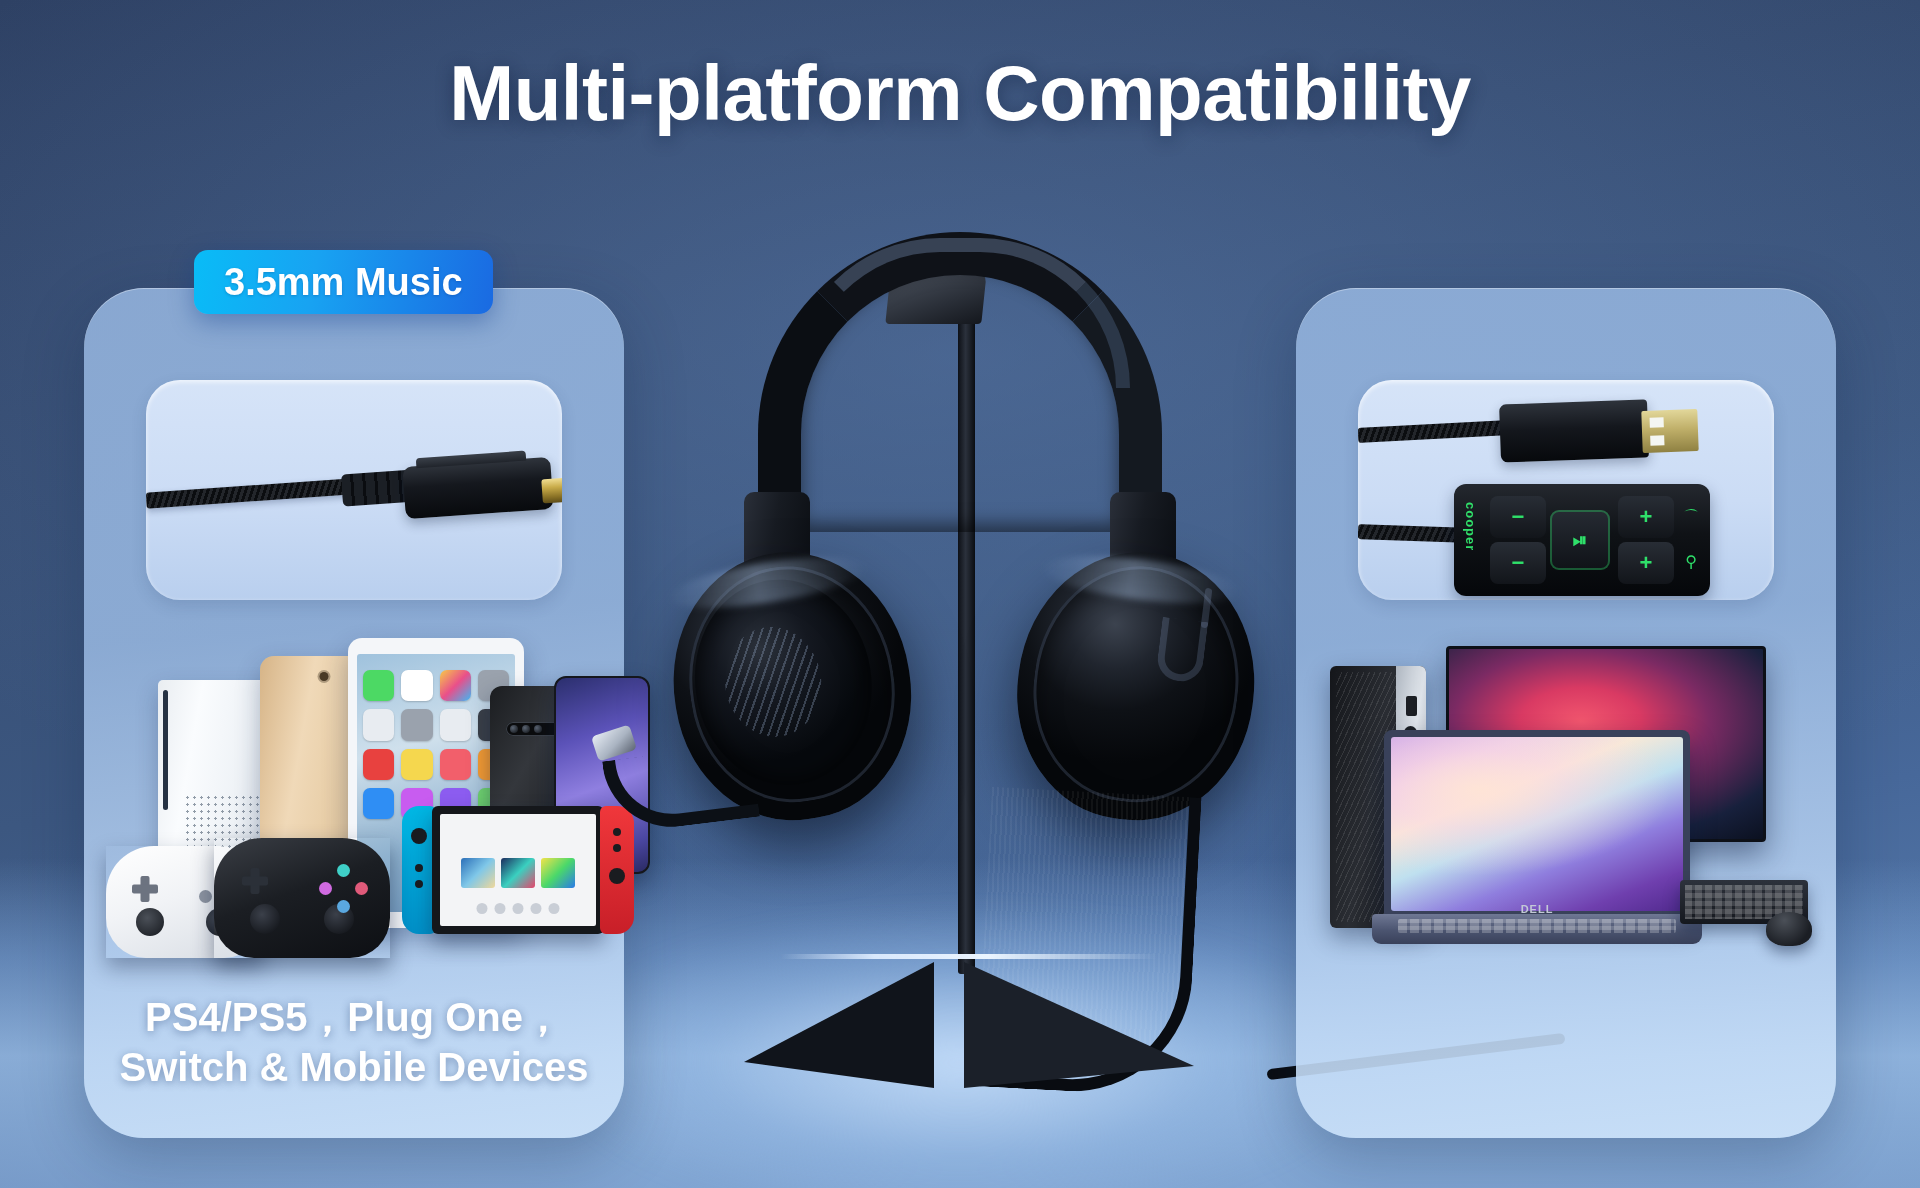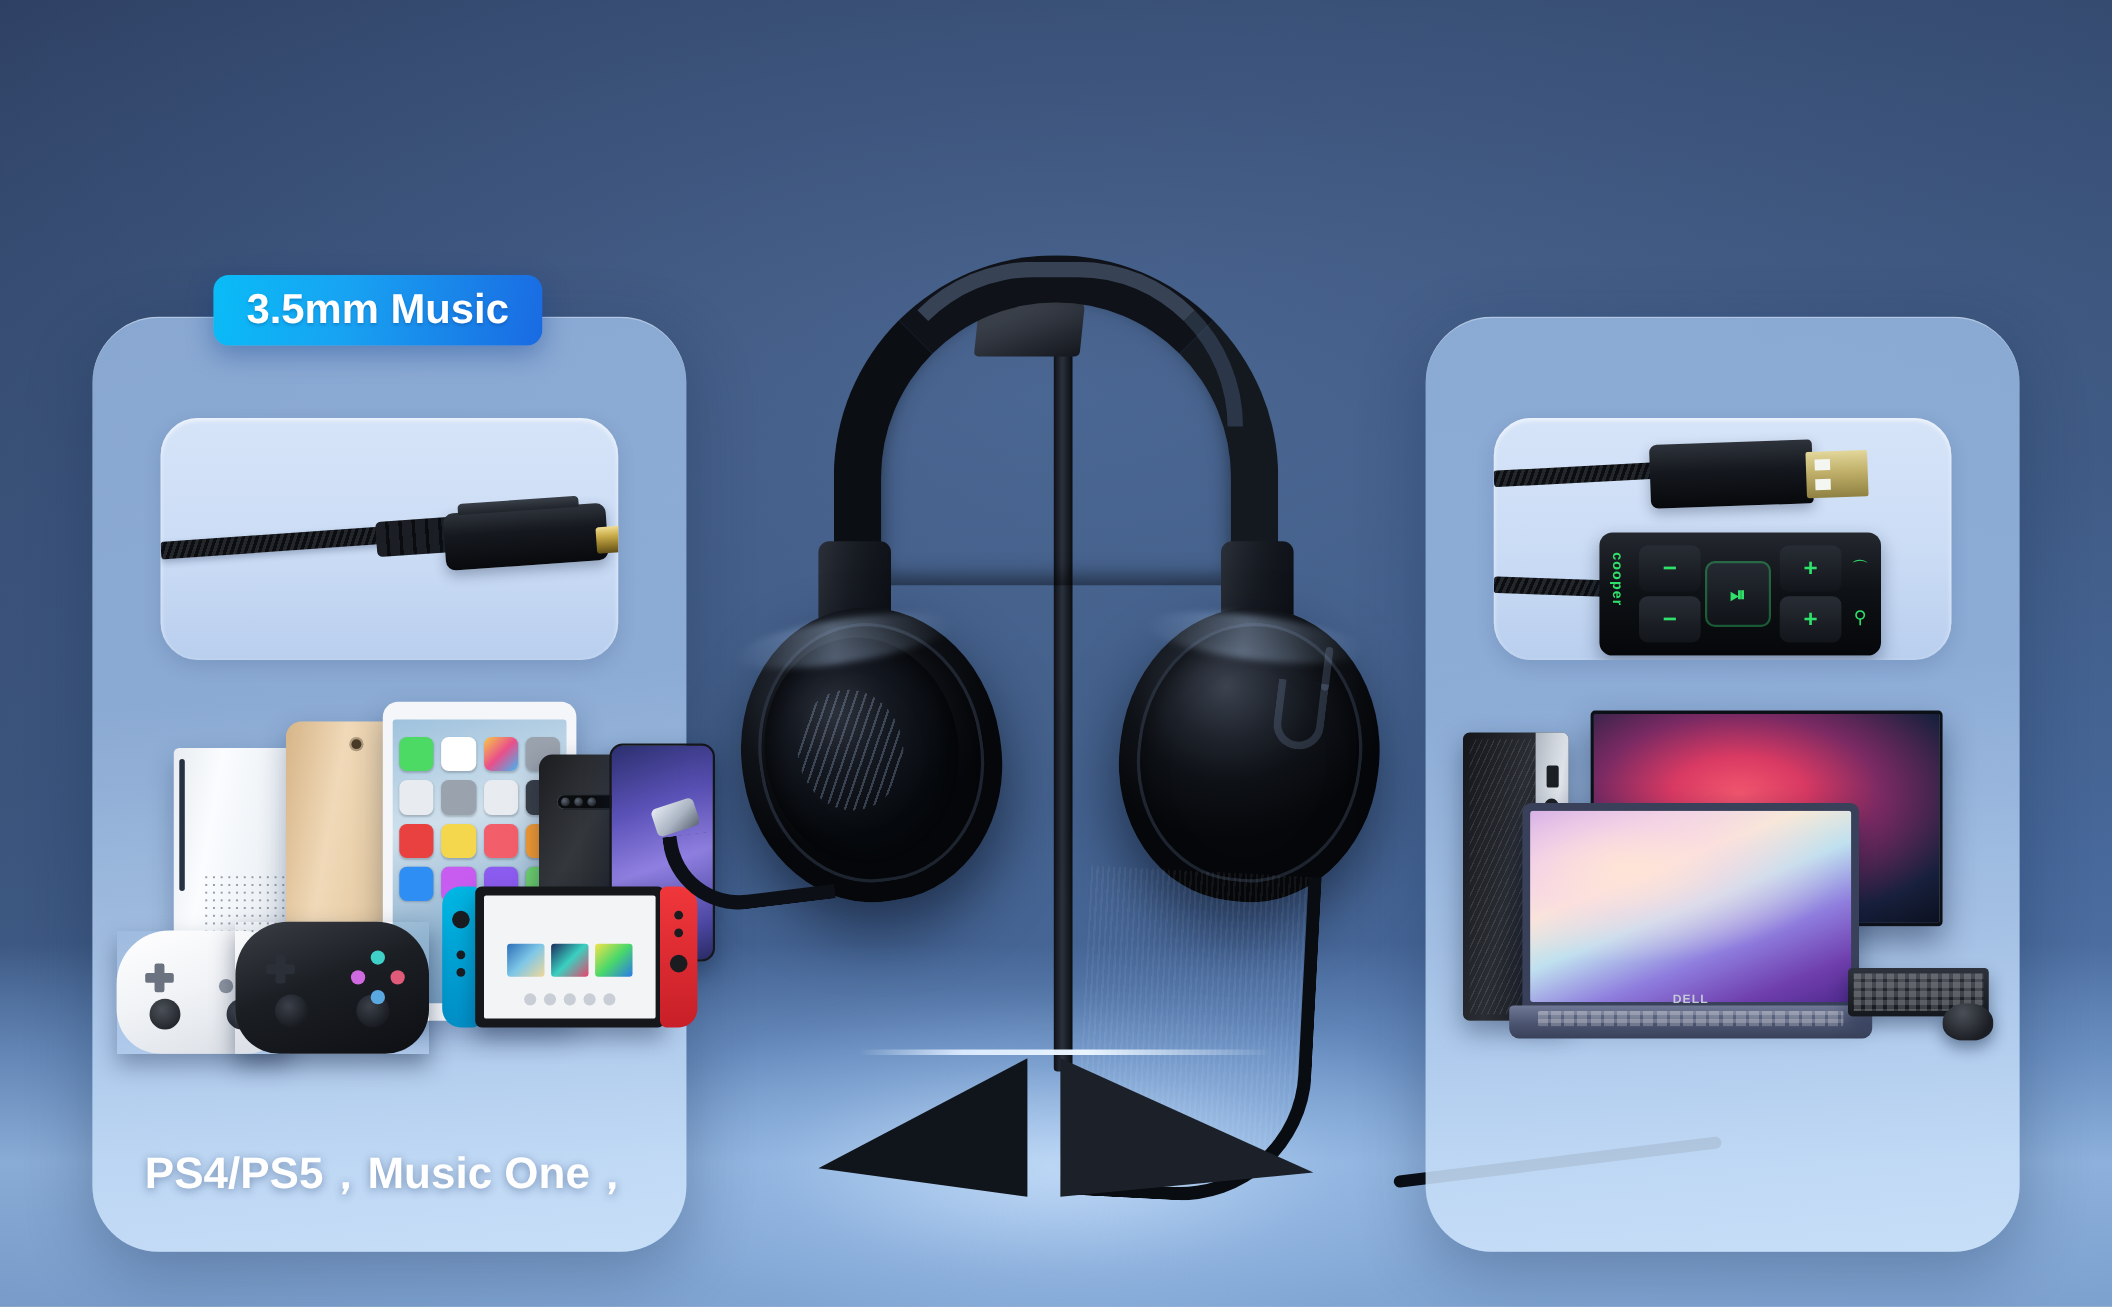--- a/index.html
+++ b/index.html
@@ -481,20 +481,21 @@
     display: flex; align-items: center; justify-content: center; font-size: 16px;
   }
 </style>
 </head>
 <body>
 
 <div class="stage">
   <div class="floor"></div>
   <div class="floor-glow"></div>
 
+  <div class="title">Multi-platform Compatibility</div>
 
   <div class="card card-left">
     <div class="badge badge-left">3.5mm Music</div>
 
     <div class="panel">
       <div class="plug-wrap">
         <div class="plug-cable"></div>
         <div class="plug-ferrule"></div>
         <div class="plug-body"></div>
         <div class="plug-shaft">
@@ -589,21 +590,22 @@
         <div class="stick" style="left:36px;top:66px;width:30px;height:30px;background:radial-gradient(circle at 40% 35%,#3b404a,#0c0e12)"></div>
         <div class="stick" style="right:36px;top:66px;width:30px;height:30px;background:radial-gradient(circle at 40% 35%,#3b404a,#0c0e12)"></div>
         <div class="face" style="right:40px;top:26px;background:#3fd0c8"></div>
         <div class="face" style="right:22px;top:44px;background:#e05a7a"></div>
         <div class="face" style="right:58px;top:44px;background:#d06ae0"></div>
         <div class="face" style="right:40px;top:62px;background:#5aa8e0"></div>
       </div>
     </div>
 
     <div class="caption">
-      <div>PS4/PS5，Music One，</div>
+      <div>PS4/PS5，Plug One，</div>
+      <div>Switch &amp; Mobile Devices</div>
     </div>
   </div>
 
   <div class="headset-zone">
     <div class="hs-stand-post"></div>
     <div class="hs-hook"></div>
 
     <div class="hs-band"></div>
     <div class="hs-band-gloss"></div>
     <div class="hs-fork hs-fork-l"></div>

